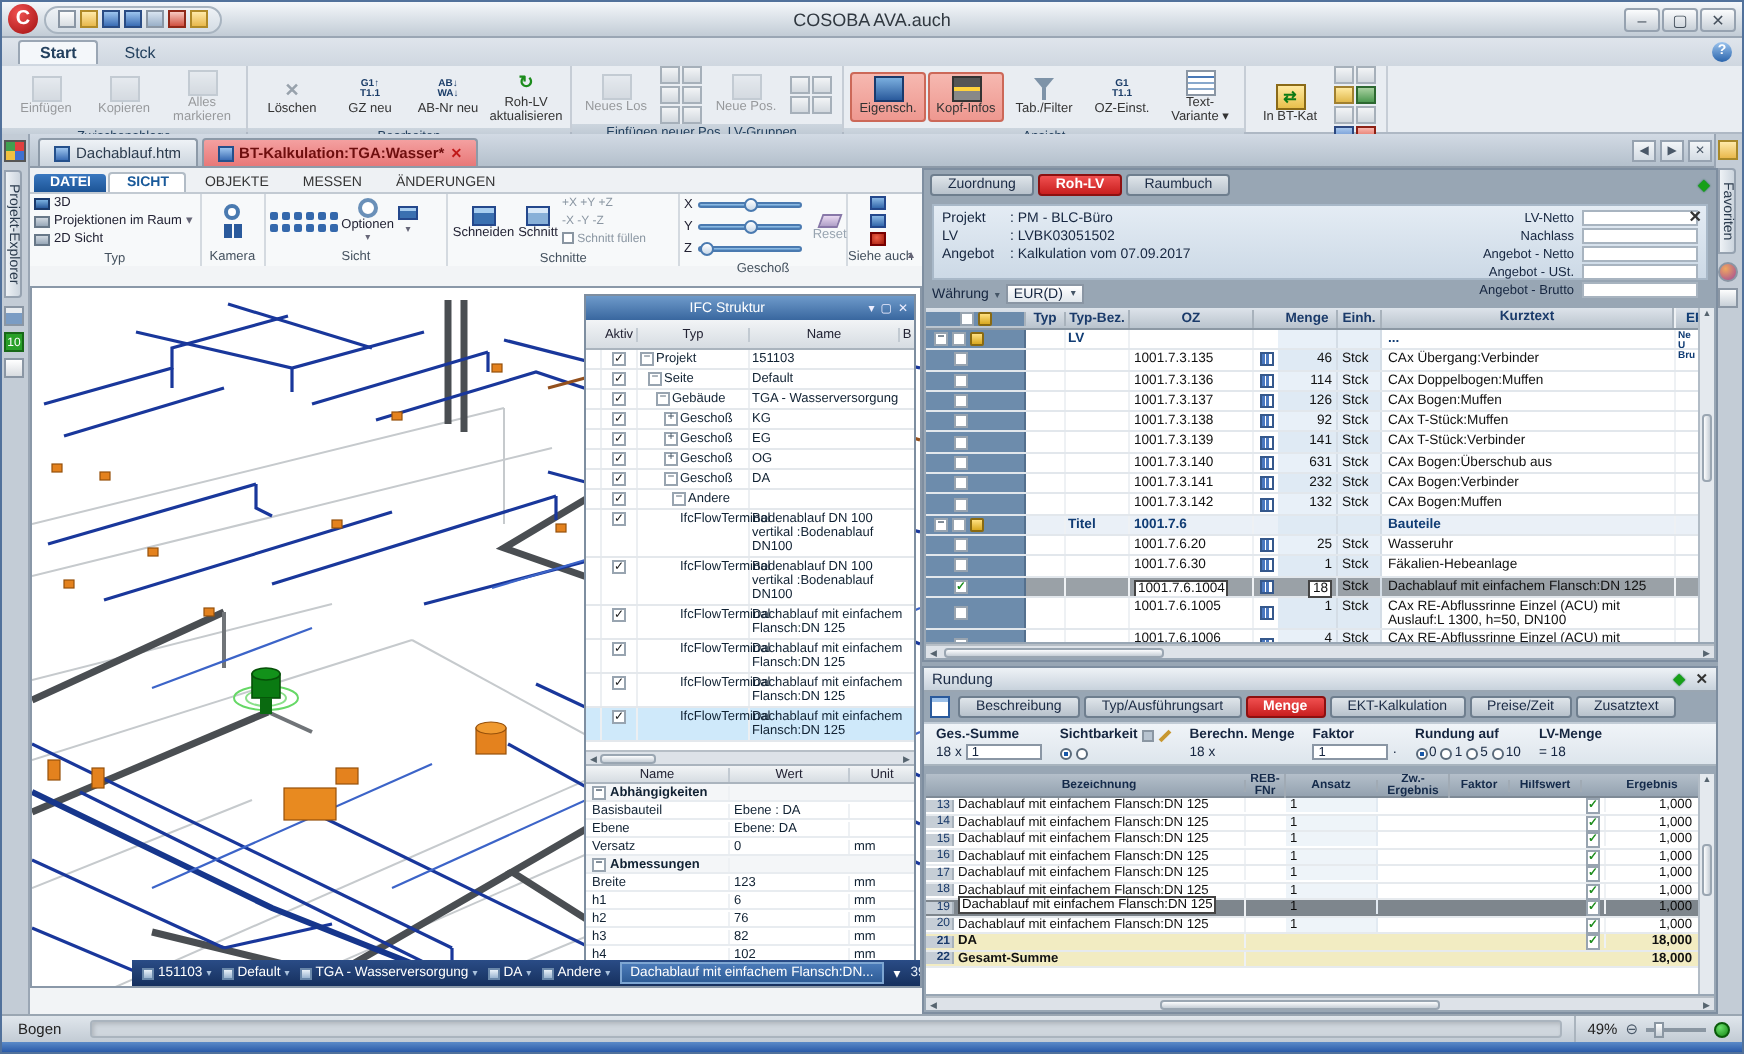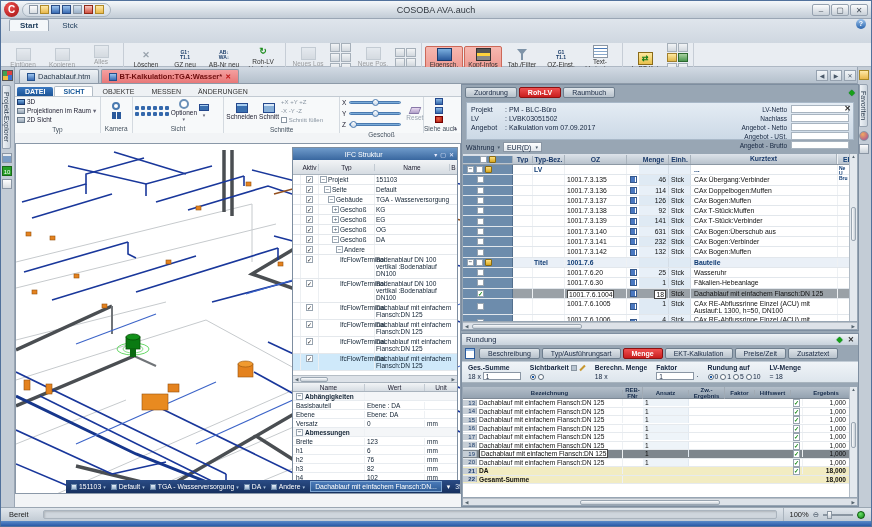--- a/index.html
+++ b/index.html
@@ -12,21 +12,21 @@
 .qic{width:9px;height:9px;border:1px solid #8a96a4;background:linear-gradient(#fdfdfd,#d8dde2);}
 .qic.f{background:linear-gradient(#ffe9a8,#e8b84c);border-color:#b08a28;}
 .qic.s{background:linear-gradient(#9cc4ee,#3a6cb4);border-color:#2a4c84;}
 .qic.p{background:linear-gradient(#d8e4f0,#9ab0c8);}
 .qic.r{background:linear-gradient(#f8c8c0,#d05040);border-color:#902818;}
 .wtitle{position:absolute;left:0;right:0;text-align:center;font-size:9px;color:#303840;pointer-events:none;}
 .winbtns{margin-left:auto;display:flex;gap:1px;padding-right:3px;}
 .winbtn{width:18px;height:12px;font-size:8px;line-height:11px;text-align:center;color:#45505c;background:linear-gradient(#fbfcfd,#c8d0d8);border:1px solid #96a2b0;border-radius:2px;}
 
 .ribbon{position:absolute;top:18px;left:0;right:0;height:48px;background:#e9edf2;border-bottom:1px solid #aeb8c4;}
-.rtabs{display:flex;height:24px;padding-left:8px;gap:2px;align-items:flex-start;background:linear-gradient(#dfe5ec,#cfd7e0);}
+.rtabs{display:flex;height:14px;padding-left:8px;gap:2px;align-items:center;background:linear-gradient(#dfe5ec,#cfd7e0);}
 .rtab{font-size:8px;padding:1px 10px;color:#23405e;border:1px solid transparent;border-bottom:none;}
 .rtab.active{background:#f4f7fa;border-color:#9aa6b4;font-weight:bold;border-radius:2px 2px 0 0;}
 .helpic{margin-left:auto;margin-right:5px;width:10px;height:10px;border-radius:50%;background:linear-gradient(#9cc4ee,#2a64ac);color:#fff;font-size:7px;font-weight:bold;text-align:center;line-height:10px;}
 .rgroups{display:flex;height:33px;align-items:stretch;}
 .rgroup{display:flex;flex-direction:column;border-right:1px solid #c6cdd6;}
 .rbuttons{flex:1;display:flex;align-items:center;gap:1px;padding:0 3px;}
 .rlabel{height:9px;font-size:6.5px;text-align:center;color:#23405e;background:linear-gradient(#ccd5de,#b6c1cd);line-height:9px;white-space:nowrap;padding:0 4px;}
 .rbtn{width:38px;display:flex;flex-direction:column;align-items:center;font-size:6.5px;line-height:6.5px;color:#333;text-align:center;padding:1px 0;border:1px solid transparent;border-radius:2px;}
 .rbtn.hl{background:linear-gradient(#f6b8b0,#ee9890);border-color:#cc6858;}
 .rbtn.dis{opacity:.45;}
@@ -1422,24 +1422,24 @@
       <div class="lvscroll"><span>▲</span><div class="vth"></div></div>
       <div class="lhscroll hscroll">
           <span class="ar">◀</span>
           <span class="th" style="width:140px;margin-left:110px;"></span>
           <span class="ar" style="margin-left:auto;">▶</span>
         </div>
     </div>
   </div>
 
   <div class="statusbar">
-    <span class="ready">Bereit</span>
+    <span class="ready">Bogen</span>
     <div class="progresswell"></div>
     <div class="zoomcluster">
-      <span>100%</span>
+      <span>49%</span>
       <span style="color:#4a5868;">⊖</span>
       <span class="ztrack">
           <span class="zthumb"></span>
         </span>
       <span class="greendot"></span>
     </div>
   </div>
   <div class="bottomedge"></div>
 </div>
 

